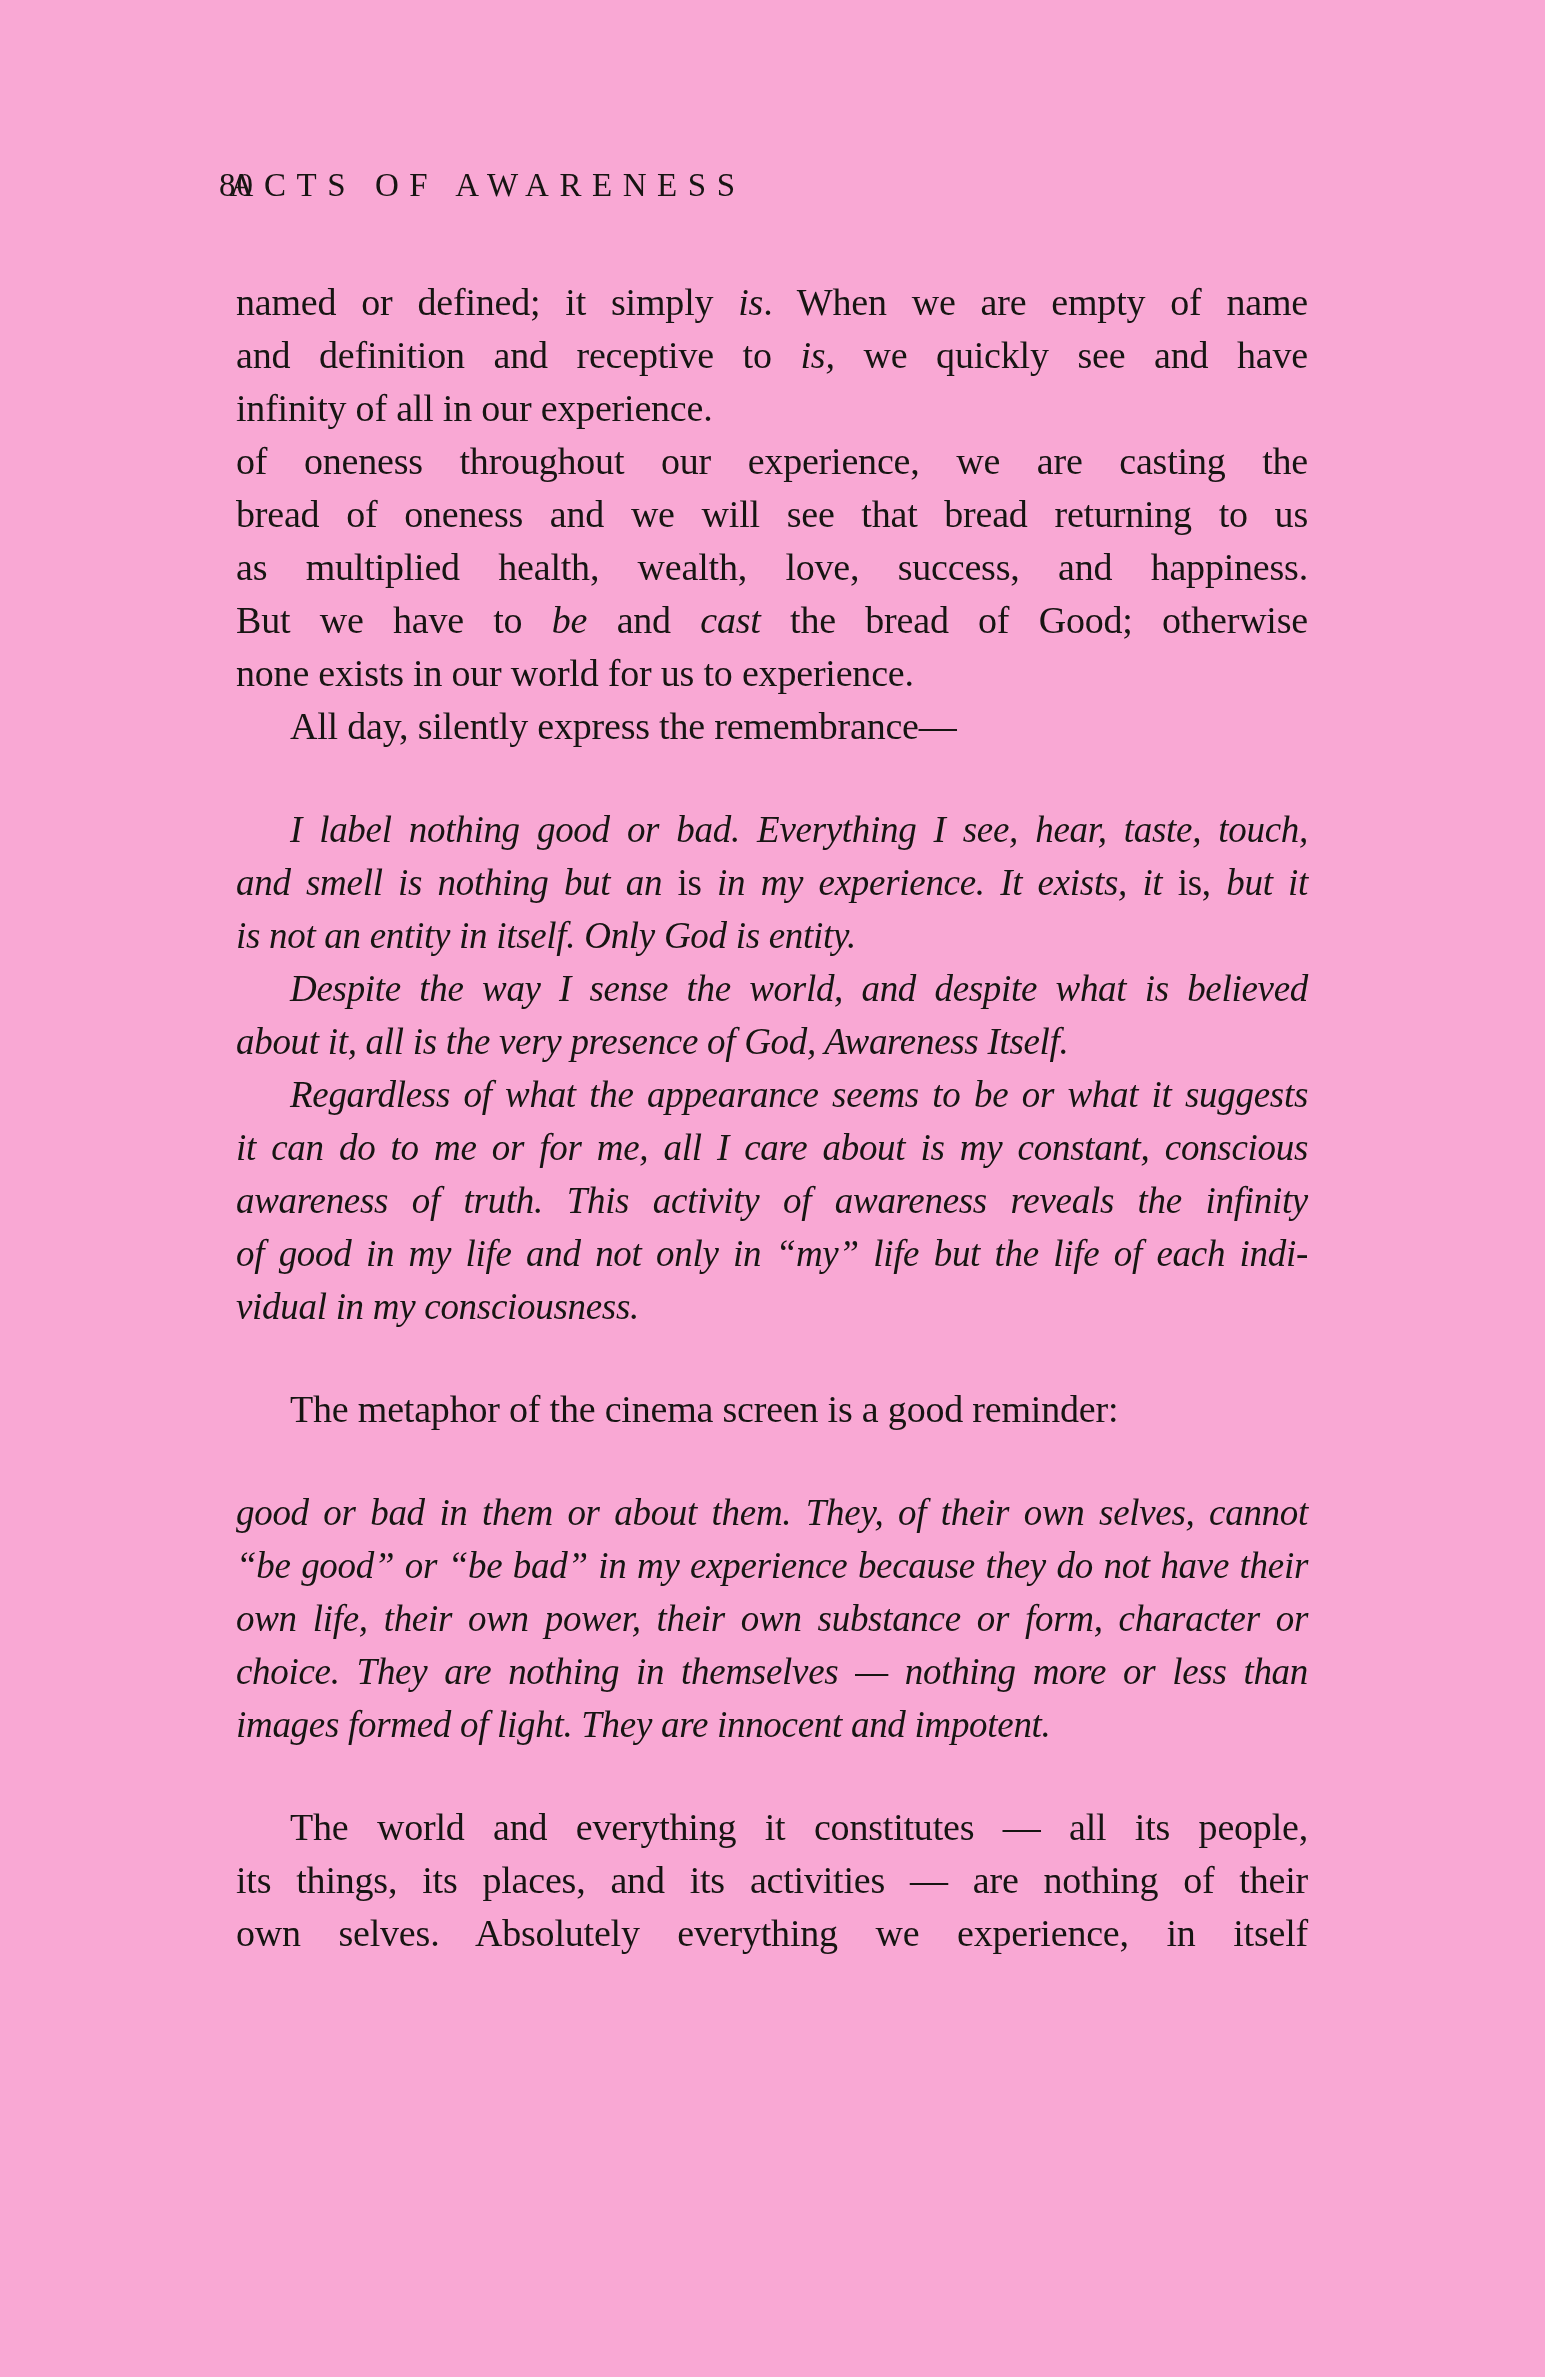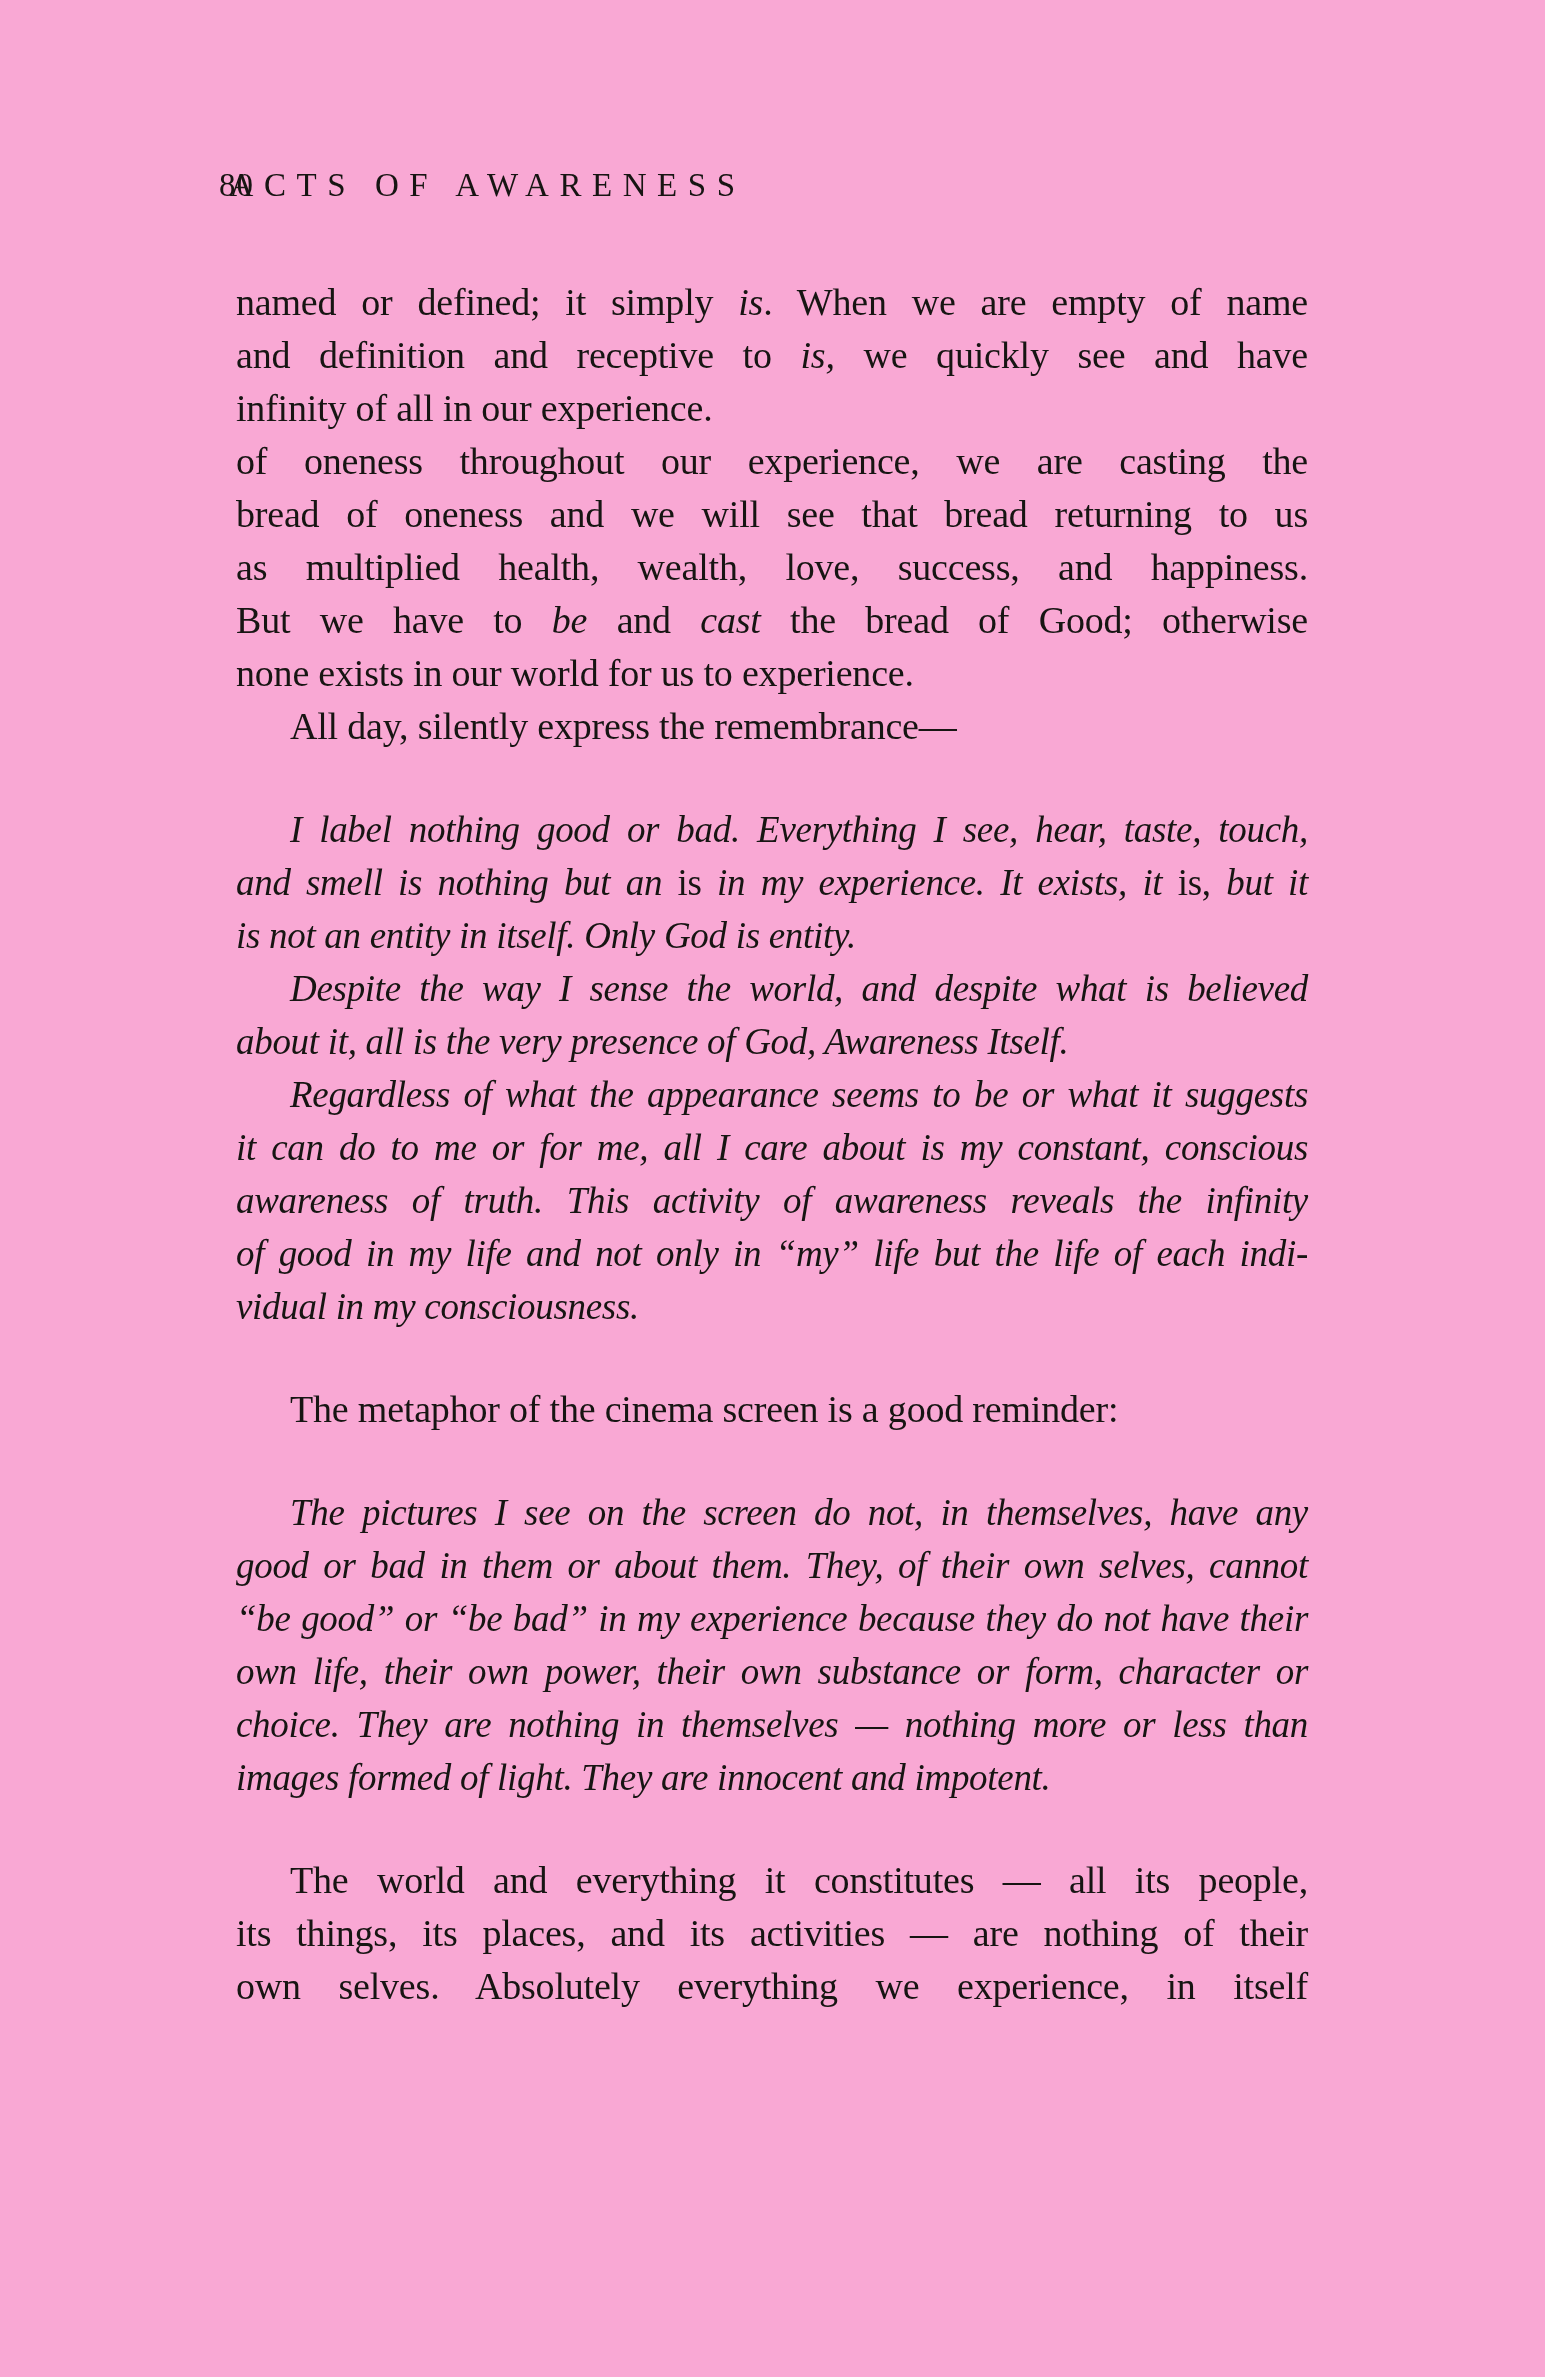--- a/index.html
+++ b/index.html
@@ -104,21 +104,20 @@
           <div class="line indent"><span>Regardless of what the appearance seems to be or what it suggests</span></div>
           <div class="line"><span>it can do to me or for me, all I care about is my constant, conscious</span></div>
           <div class="line"><span>awareness of truth. This activity of awareness reveals the infinity</span></div>
           <div class="line"><span>of good in my life and not only in “my” life but the life of each indi-</span></div>
           <div class="line left"><span>vidual in my consciousness.</span></div>
         </div>
         <div class="block roman gap">
           <div class="line left indent"><span>The metaphor of the cinema screen is a good reminder:</span></div>
         </div>
         <div class="block italic gap">
-          <div class="line indent"><span>The pictures I see on the screen do not, in themselves, have any</span></div>
           <div class="line"><span>good or bad in them or about them. They, of their own selves, cannot</span></div>
           <div class="line"><span>“be good” or “be bad” in my experience because they do not have their</span></div>
           <div class="line"><span>own life, their own power, their own substance or form, character or</span></div>
           <div class="line"><span>choice. They are nothing in themselves — nothing more or less than</span></div>
           <div class="line left"><span>images formed of light. They are innocent and impotent.</span></div>
         </div>
         <div class="block roman gap">
           <div class="line indent"><span>The world and everything it constitutes — all its people,</span></div>
           <div class="line"><span>its things, its places, and its activities — are nothing of their</span></div>
           <div class="line"><span>own selves. Absolutely everything we experience, in itself</span></div>

